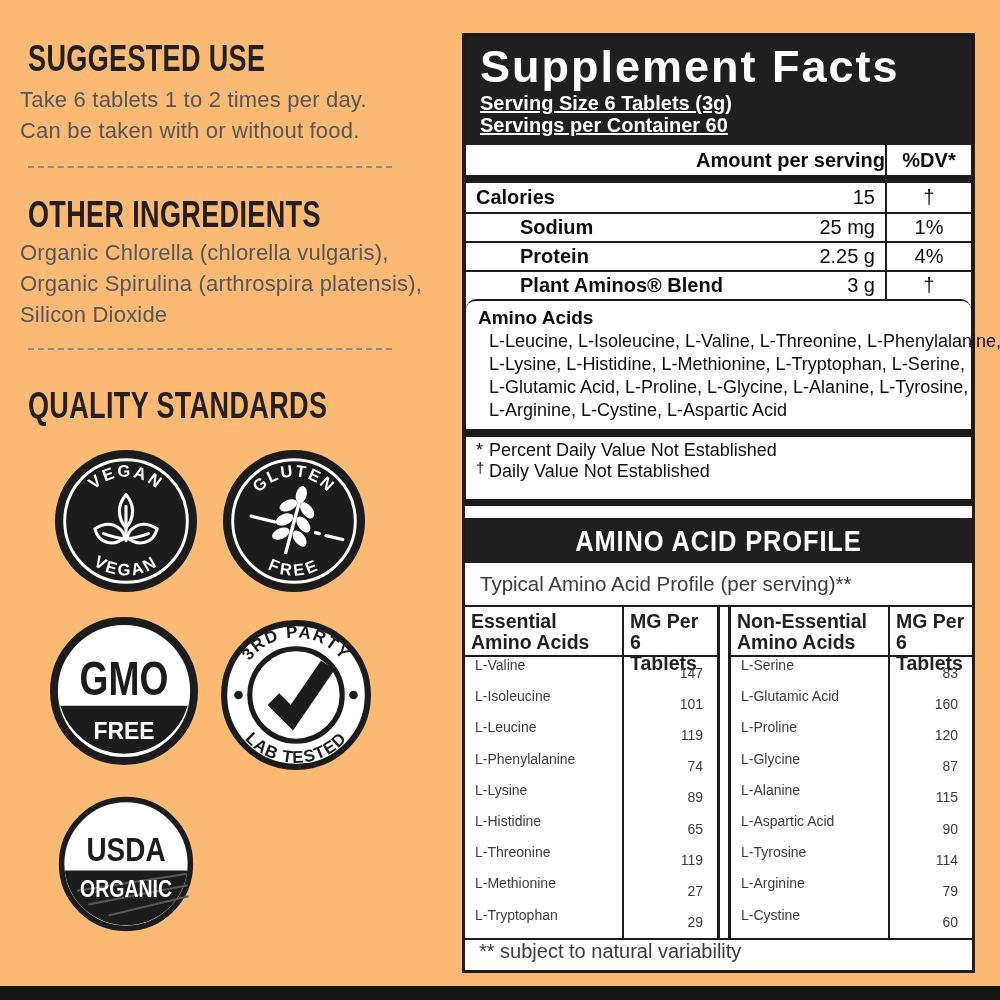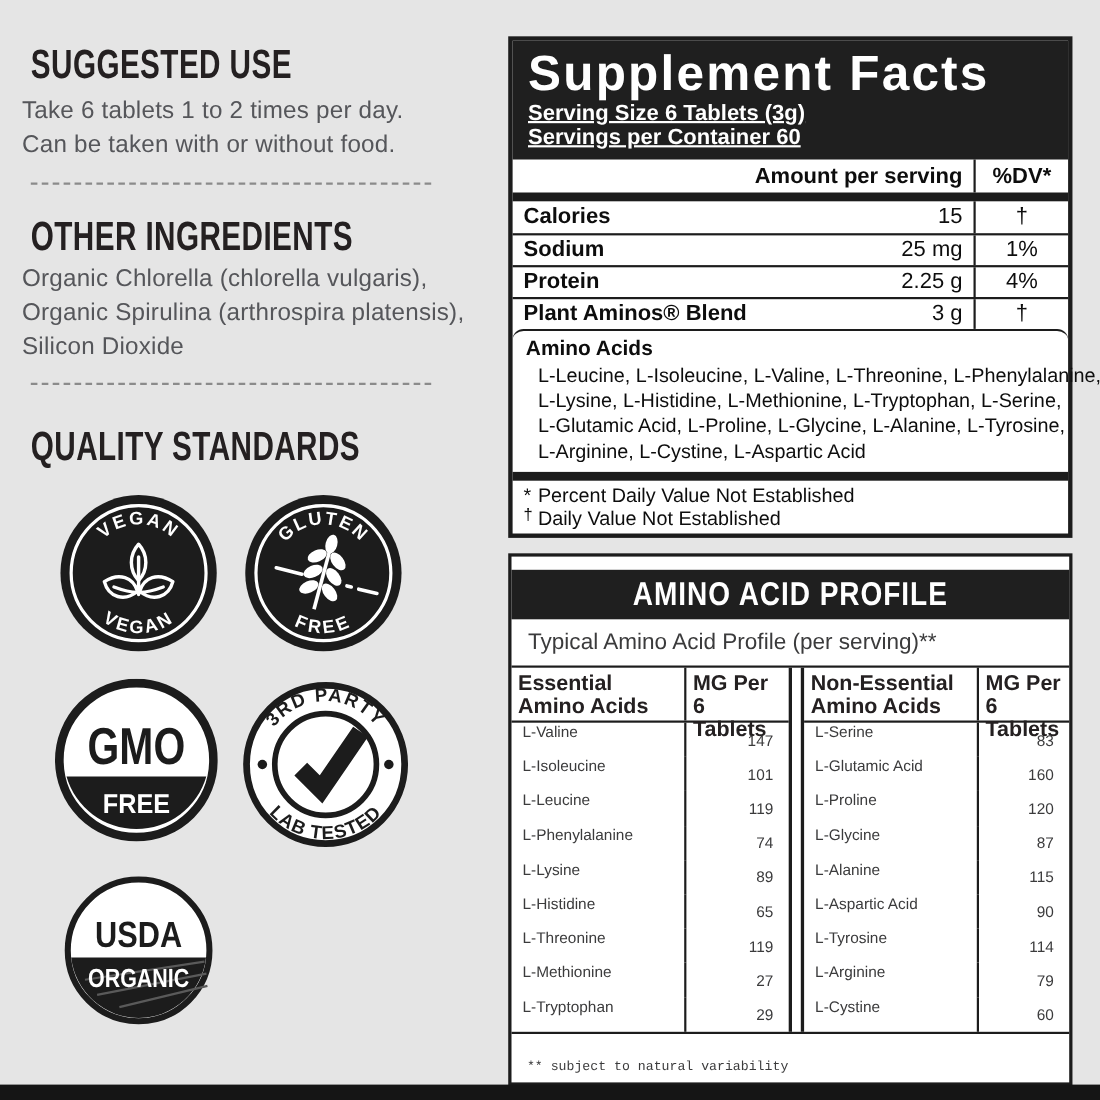--- a/index.html
+++ b/index.html
@@ -1,49 +1,49 @@
 <!DOCTYPE html>
 <html><head>
 <meta charset="utf-8">
 <style>
   * { margin:0; padding:0; box-sizing:border-box; }
   body { background:#fff; font-family:"Liberation Sans", sans-serif; }
-  .page { position:relative; width:1000px; height:1000px; background:#e5e5e5; overflow:hidden; }
+  .page { position:relative; width:1000px; height:1000px; background:#fdba74; overflow:hidden; }
 
   
   .lc-h { position:absolute; left:28px; color:#242021; font-weight:bold; font-size:37px;
           line-height:37px; white-space:nowrap; transform:scaleX(0.73); transform-origin:left center;
           letter-spacing:0.5px; }
   .lc-p { position:absolute; left:20px; color:#55565a; font-size:22px; line-height:31px;
           letter-spacing:0.2px; white-space:nowrap; }
   .dash { position:absolute; left:28px; width:364px; border-top:2px dashed #8b8b8b; }
 
   
   .badge { position:absolute; }
   .badge text { font-family:"Liberation Sans", sans-serif; font-weight:bold; }
 
   
   .sf-panel { position:absolute; left:462px; top:33px; width:513px; border:4px solid #1c1c1c;
               background:#fff; color:#0d0d0d; }
   .sf-head { background:#1f1f1f; color:#fff; padding:5px 14px 9px 14px; }
   .sf-title { font-size:45px; font-weight:bold; letter-spacing:2px; line-height:50px; white-space:nowrap; }
   .sf-serv { font-size:20px; font-weight:bold; line-height:22px;text-decoration:underline; }
   .sf-colhead { display:flex; align-items:center; height:30px; font-weight:bold; font-size:20px; }
-  .sf-colhead .amt { flex:1; text-align:right; padding-right:10px; }
+  .sf-colhead .amt { flex:1; text-align:right; }
   .sf-dvcol { width:86px; text-align:center; border-left:2px solid #1c1c1c; align-self:stretch;
               display:flex; align-items:center; justify-content:center; }
   .sf-bar { height:8px; background:#1c1c1c; }
   .sf-row { display:flex; align-items:center; height:29px; font-size:20px; }
-  .sf-row + .sf-row { border-top:2px solid #1c1c1c; }
+  .sf-row + .sf-row { border-top:2px solid #1c1c1c;padding-left:44px; }
   .sf-row .nm { flex:1; font-weight:bold; padding-left:10px; }
   .sf-row .amt { width:120px; text-align:right; padding-right:10px; }
   .sf-amino { border-top:2px solid #1c1c1c; padding:5px 12px 7px 12px;border-radius:10px; }
   .sf-amino .lbl { font-weight:bold; font-size:19px; line-height:24px; }
   .sf-amino .ln { font-size:18px; line-height:23px; padding-left:11px; white-space:nowrap; }
-  .sf-foot { padding:3px 10px 2px 10px; }
+  .sf-foot { padding:3px 10px 17px 10px; }
   .sf-foot .fl { font-size:18px; line-height:21px; }
   .fsym { display:inline-block; width:13px; }
   .fsym.dag { position:relative; top:-4px; font-size:15px; }
 
   
   .aa-panel { position:absolute; left:462px; top:503px; width:513px; border:3px solid #1c1c1c; background:#fff; }
   .aa-head { height:45px; background:#1f1f1f; color:#fff; display:flex; align-items:center; justify-content:center;margin-top:12px; }
   .aa-head .t { font-size:30px; font-weight:bold; letter-spacing:1px; transform:scaleX(0.85); white-space:nowrap; }
   .aa-sub { padding:9px 15px; font-size:20.5px; color:#3b3b3c; border-bottom:2px solid #1c1c1c; }
   .aa-tables { display:flex; align-items:stretch; }
@@ -52,21 +52,21 @@
   .aa-table.right { flex:1; }
   .aa-gap { width:14px; border-left:3px solid #1c1c1c; border-right:3px solid #1c1c1c; }
   .aa-thr { display:flex; border-bottom:2px solid #1c1c1c; height:50px; }
   .aa-th { font-weight:bold; font-size:19.5px; line-height:21px; color:#242021; padding:4px 6px 4px 6px; }
   .aa-th.name { width:157px; }
   .aa-th.val  { flex:1; border-left:2px solid #1c1c1c; }
   .aa-tr { display:flex; height:31.2px; align-items:flex-start; font-size:14px; color:#3b3b3c; }
   .aa-td.name { width:157px; padding-left:10px; }
   .aa-td.val  { flex:1; border-left:2px solid #1c1c1c; text-align:right; padding-right:14px;
                 align-self:stretch; display:flex; align-items:center; justify-content:flex-end; }
-  .aa-foot { border-top:2px solid #1c1c1c; padding:23px 14px 7px 14px; font-size:12px; color:#3b3b3c;font-family:Liberation Mono, monospace; }
+  .aa-foot { border-top:2px solid #1c1c1c; padding:0 14px 7px 14px; font-size:20px; color:#3b3b3c; }
 
   .bottom-bar { position:absolute; left:0; top:986px; width:1000px; height:14px; background:#151515; }
 </style>
 </head>
 <body>
 
 <div class="page">
 
   <div class="lc-h" style="top:40px;">SUGGESTED USE</div>
   <div class="lc-p" style="top:84px;">

